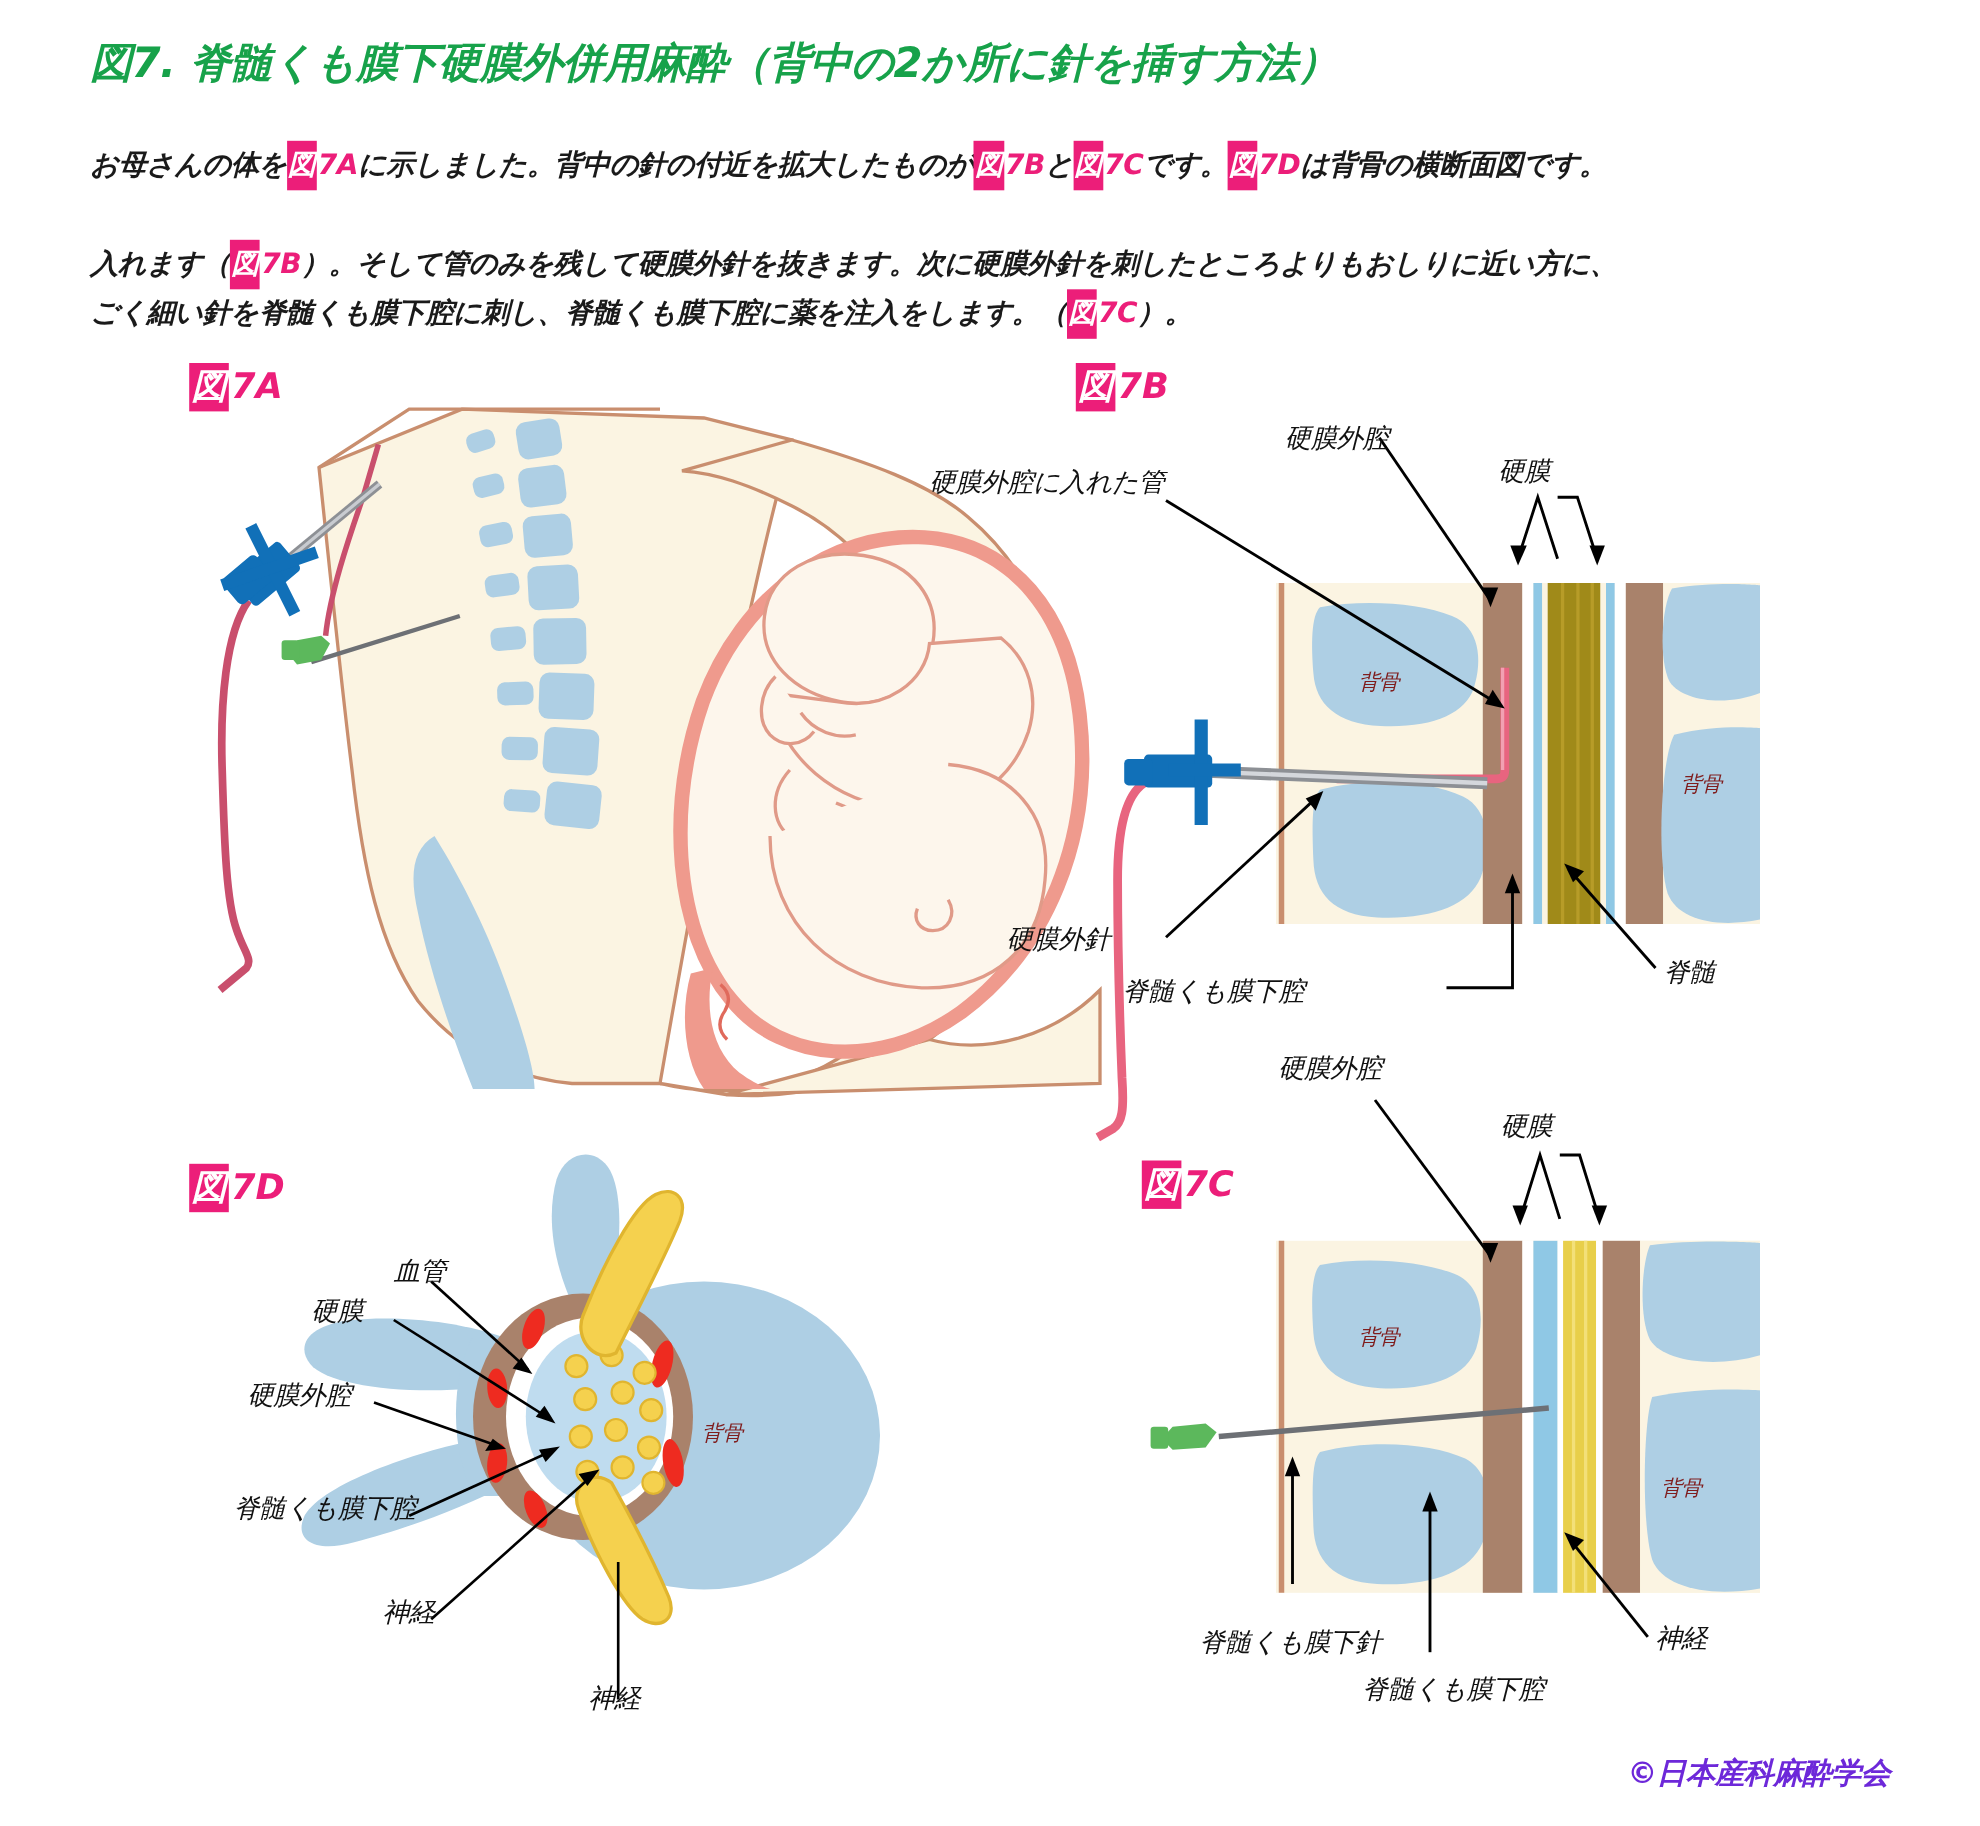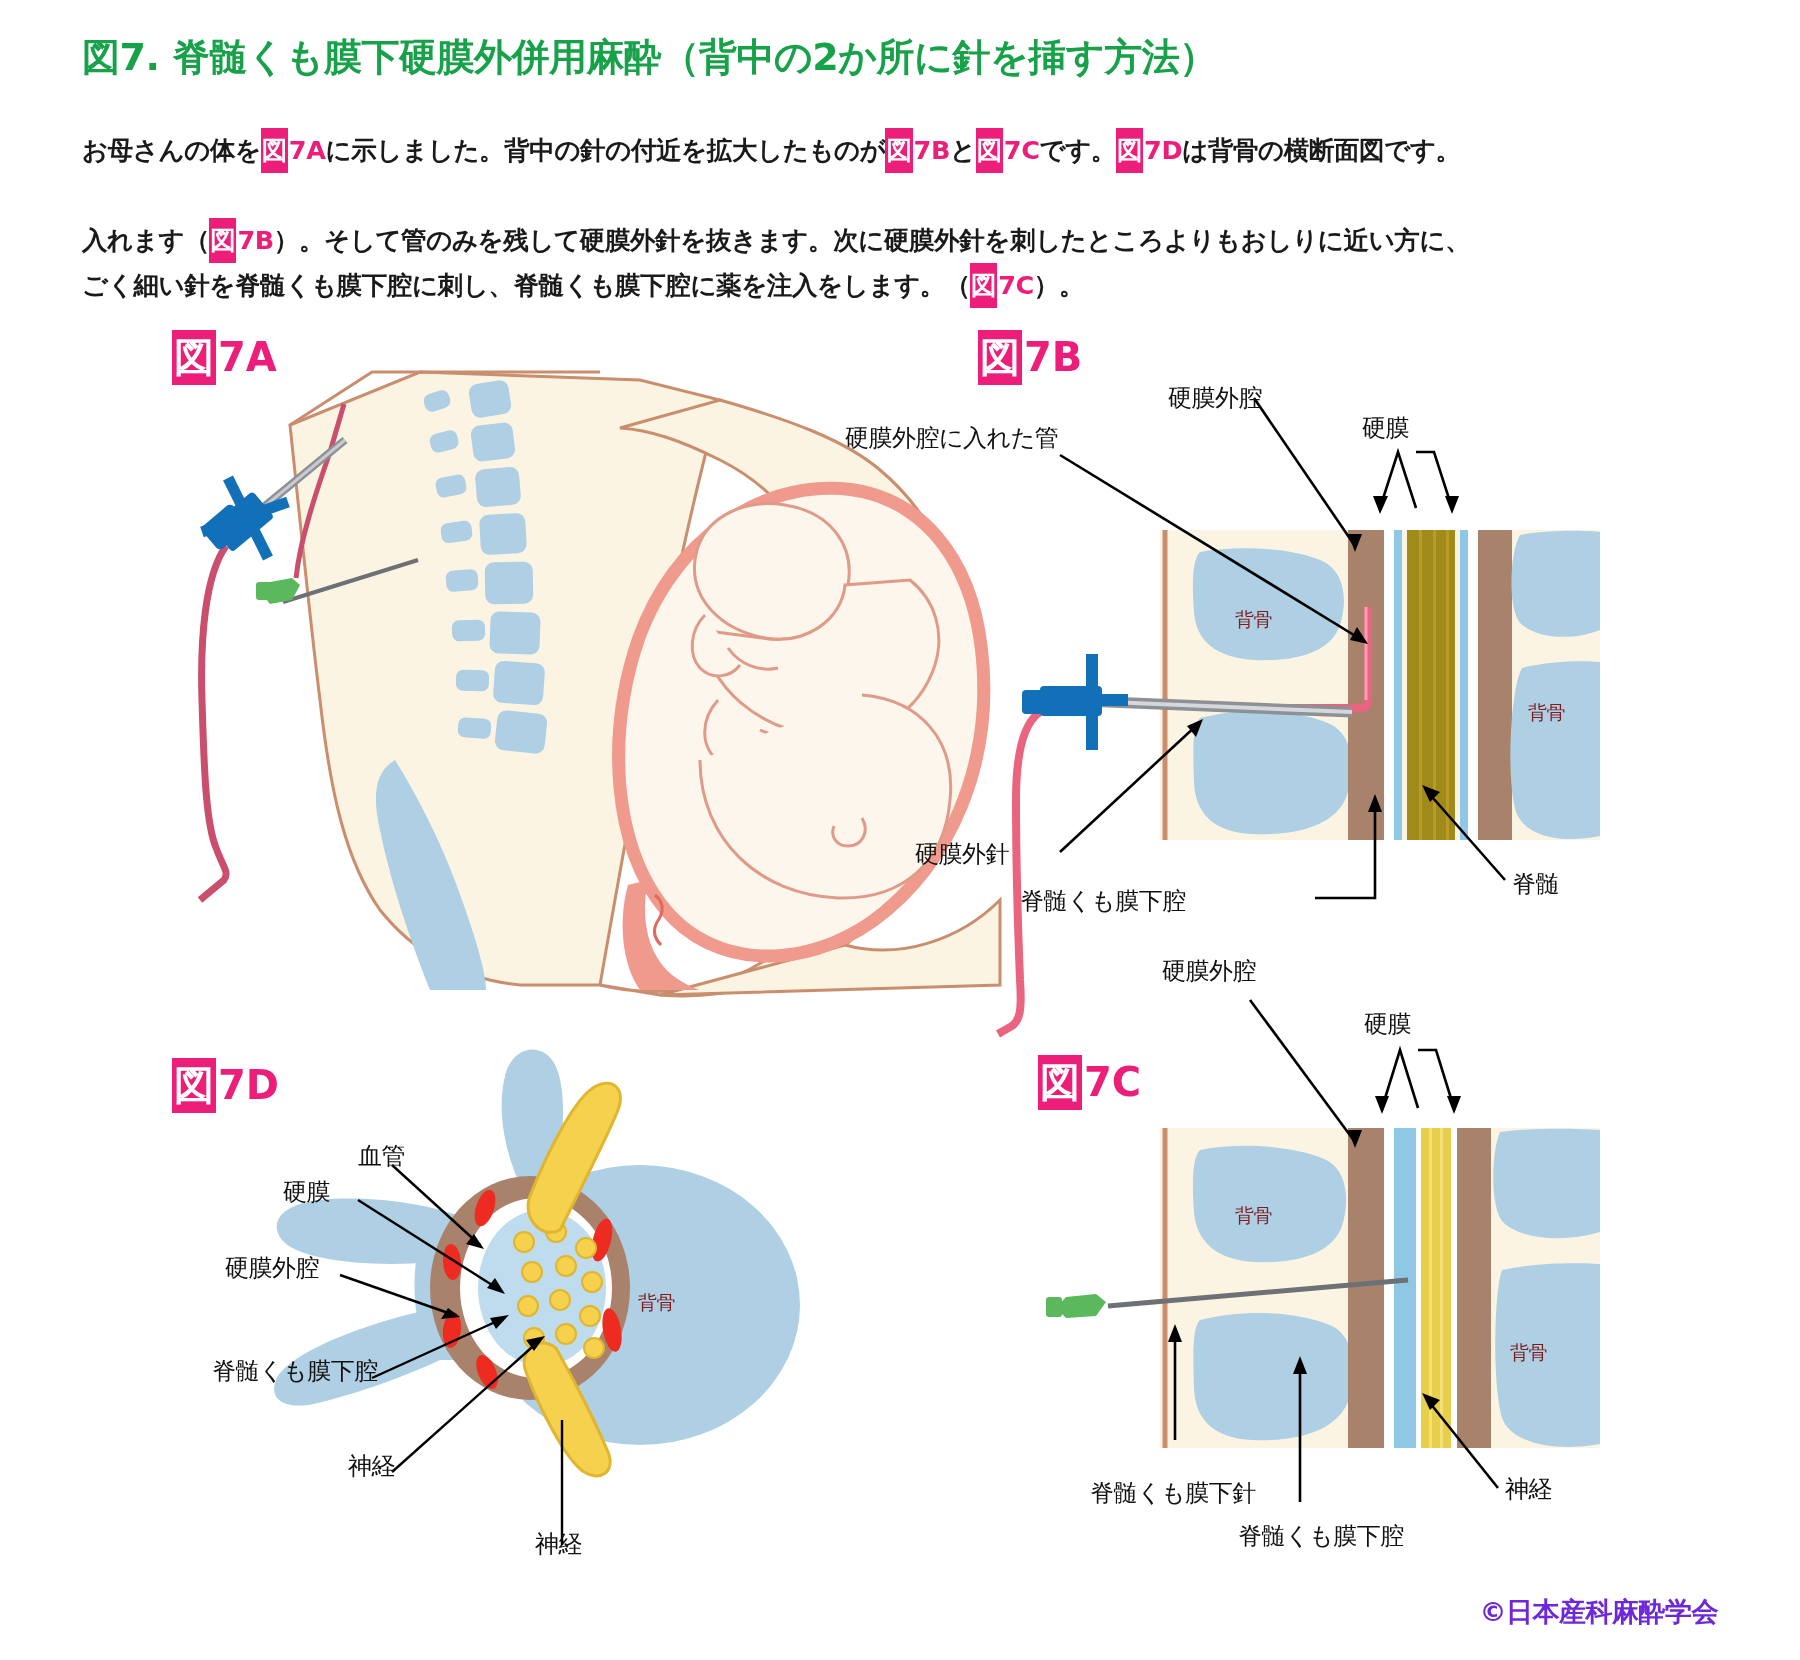--- a/index.html
+++ b/index.html
@@ -4,21 +4,21 @@
 <title>図7. 脊髄くも膜下硬膜外併用麻酔</title>
 <style>
   html,body{margin:0;padding:0;}
   body{
     width:1800px;height:1660px;
     background:#ffffff;
     font-family:"DejaVu Sans","Liberation Sans",sans-serif;
     position:relative;
     overflow:hidden;
   }
-  .page{position:relative;width:1800px;height:1660px;}
+  .page{position:relative;width:1800px;height:1660px;font-style:italic;}
 
   
   .title{
     position:absolute;left:82px;top:32px;
     font-size:38px;font-weight:bold;
     color:#17a24a;
     letter-spacing:-0.5px;
     white-space:nowrap;
   }
 
@@ -32,21 +32,21 @@
   .ref{color:#ec1e79;}
   .ref .zu{
     background:#ec1e79;color:#ffffff;
     padding:0 1px;margin-right:1px;
     display:inline-block;
   }
 
   
   .panel-cap{
     position:absolute;
-    font-size:40px;font-weight:bold;color:#ec1e79;
+    font-size:32px;font-weight:bold;color:#ec1e79;
     white-space:nowrap;
   }
   .panel-cap .zu{
     background:#ec1e79;color:#fff;
     display:inline-block;padding:0 2px;margin-right:2px;
   }
 
   
   .lbl{
     position:absolute;

